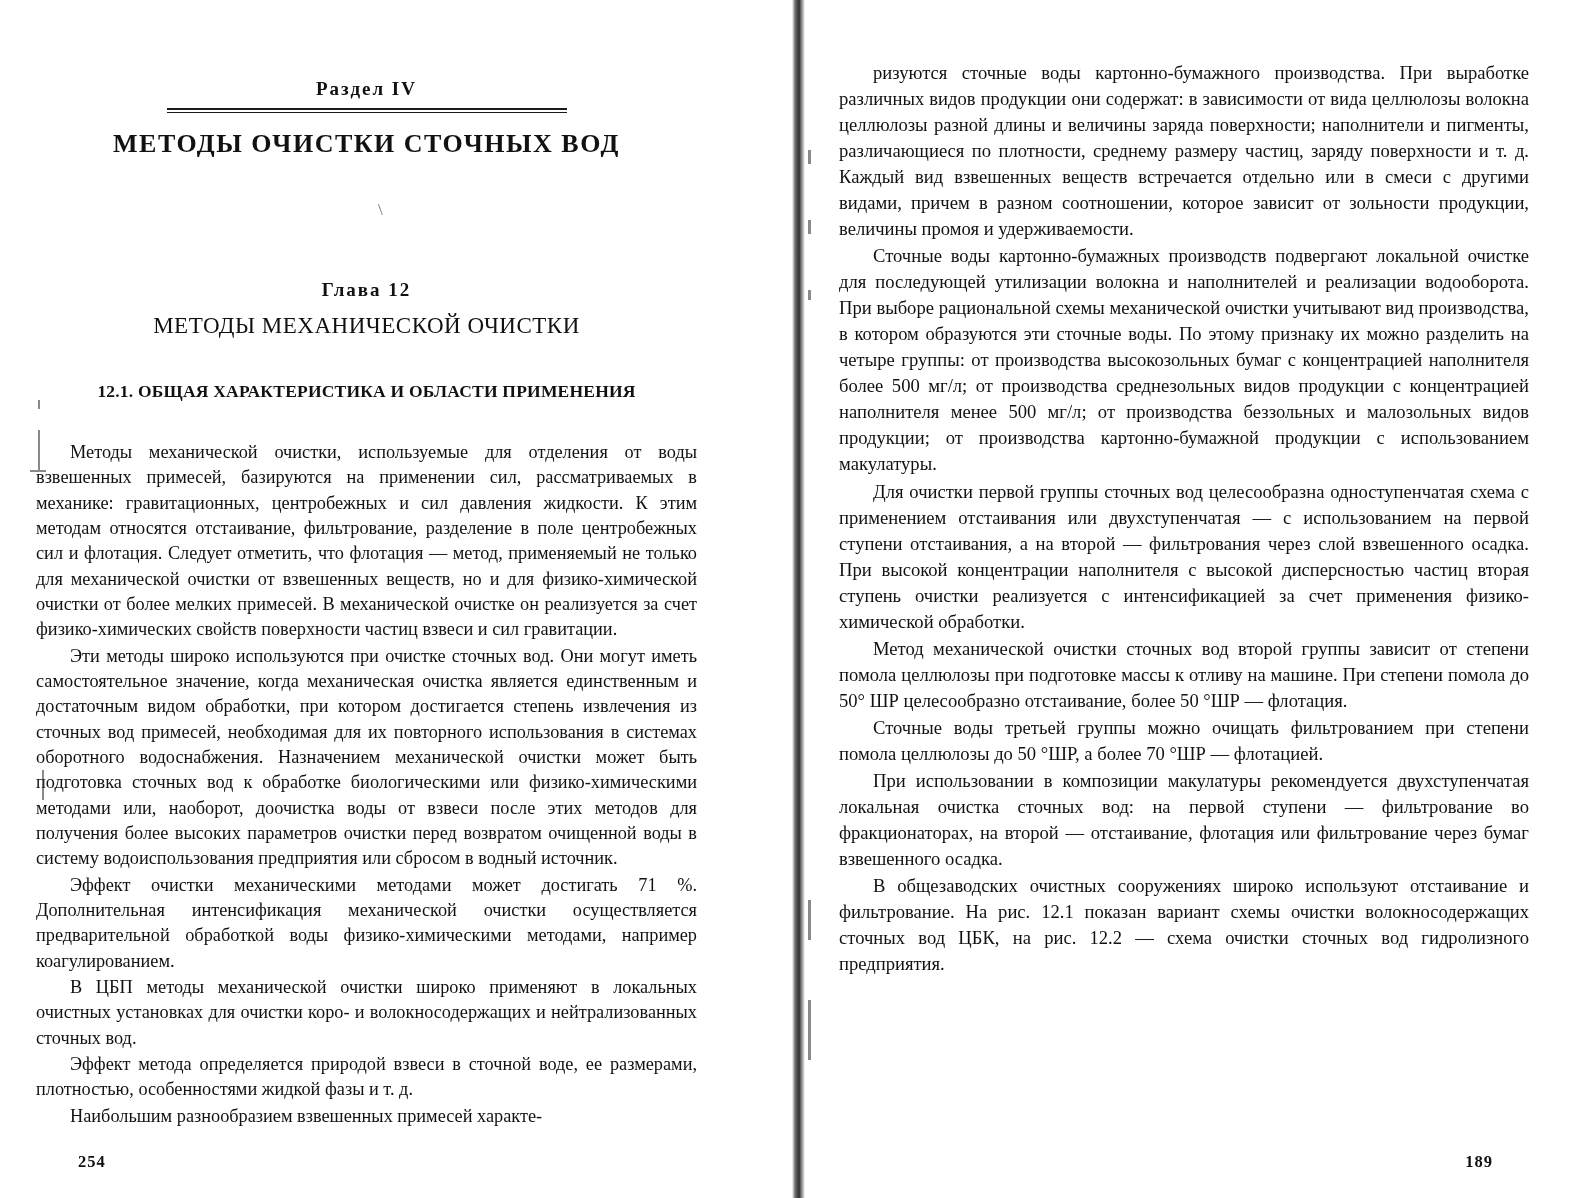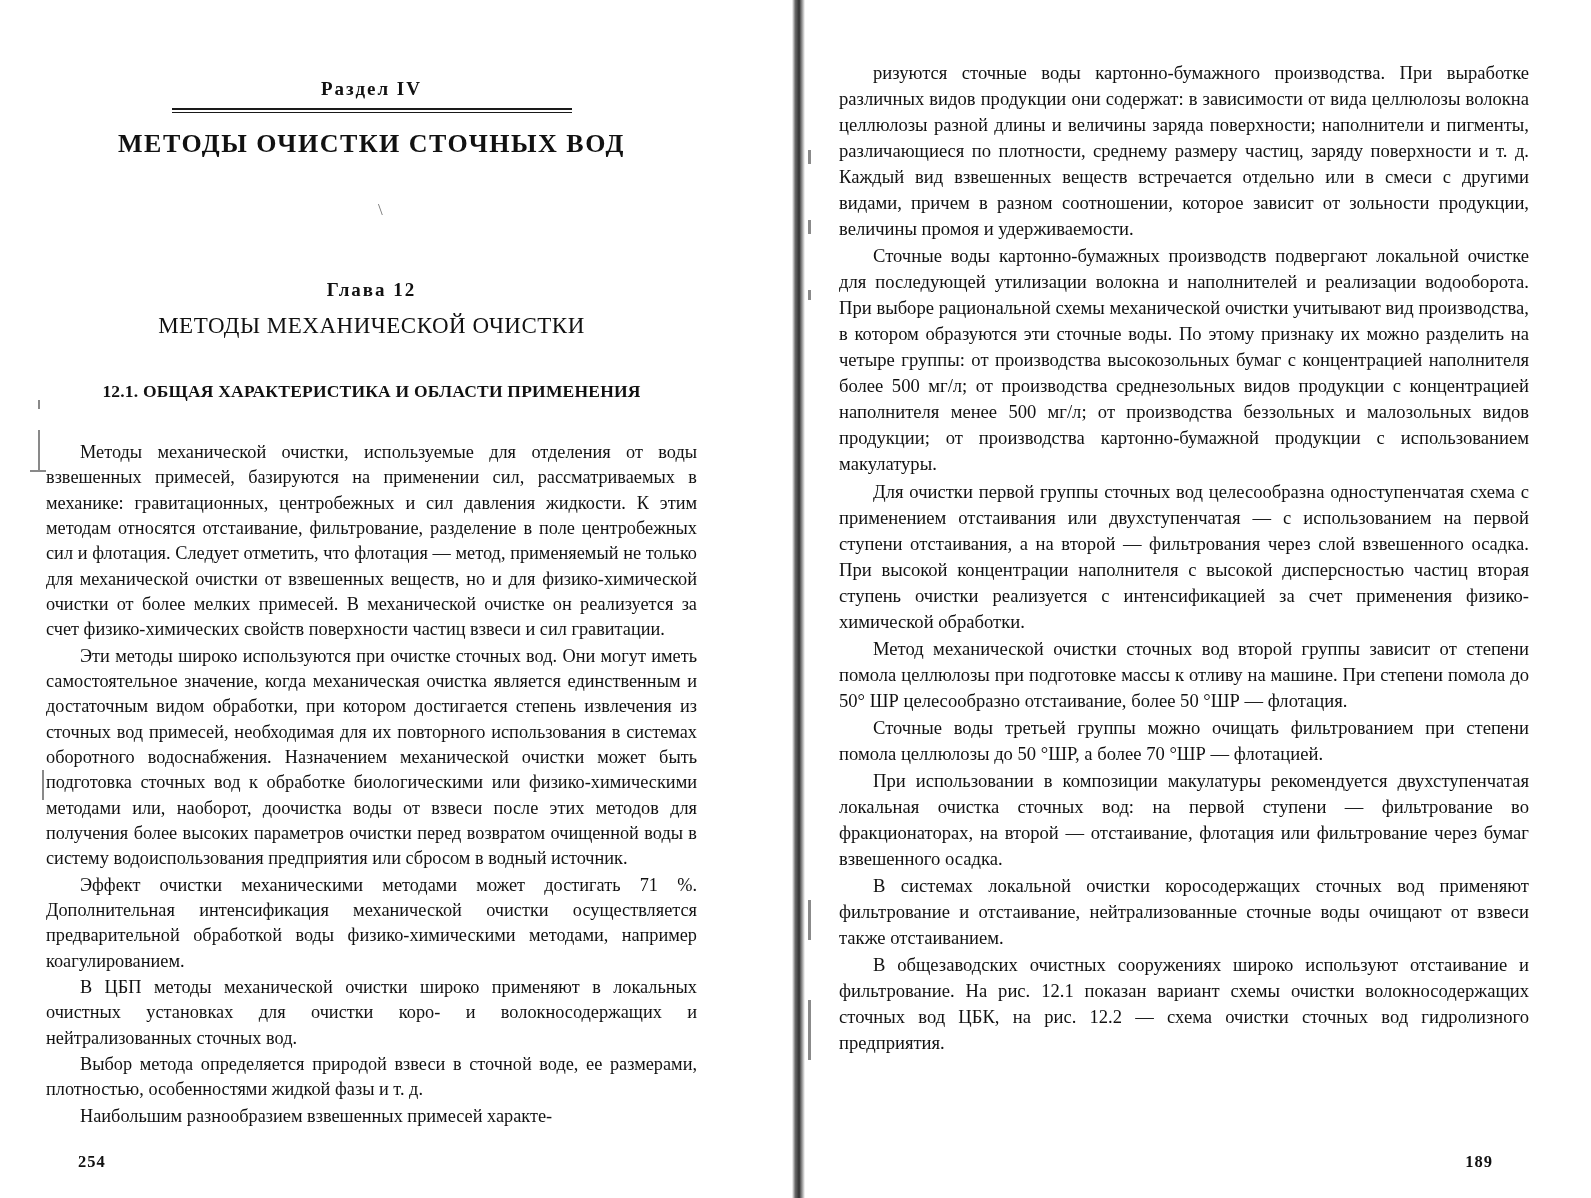--- a/index.html
+++ b/index.html
@@ -19,21 +19,21 @@
     position: absolute;
     inset: 0;
     display: flex;
   }
   .page {
     position: relative;
     box-sizing: border-box;
   }
   .page-left {
     width: 769px;
-    padding: 60px 72px 40px 46px;
+    padding: 60px 72px 40px 36px;
   }
   .page-right {
     width: 796px;
     padding: 60px 36px 40px 70px;
   }
   
   .gutter {
     position: absolute;
     top: 0;
     left: 786px;
@@ -169,34 +169,33 @@
     <div class="slash" style="left:378px; top:200px;">\</div>
 
     <div class="chapter-label">Глава 12</div>
     <div class="chapter-title">МЕТОДЫ МЕХАНИЧЕСКОЙ ОЧИСТКИ</div>
     <div class="subsection-title">12.1. ОБЩАЯ ХАРАКТЕРИСТИКА И ОБЛАСТИ ПРИМЕНЕНИЯ</div>
 
     <p class="body">Методы механической очистки, используемые для отделения от воды взвешенных примесей, базируются на применении сил, рассматриваемых в механике: гравитационных, центробежных и сил давления жидкости. К этим методам относятся отстаивание, фильтрование, разделение в поле центробежных сил и флотация. Следует отметить, что флотация — метод, применяемый не только для механической очистки от взвешенных веществ, но и для физико-химической очистки от более мелких примесей. В механической очистке он реализуется за счет физико-химических свойств поверхности частиц взвеси и сил гравитации.</p>
     <p class="body">Эти методы широко используются при очистке сточных вод. Они могут иметь самостоятельное значение, когда механическая очистка является единственным и достаточным видом обработки, при котором достигается степень извлечения из сточных вод примесей, необходимая для их повторного использования в системах оборотного водоснабжения. Назначением механической очистки может быть подготовка сточных вод к обработке биологическими или физико-химическими методами или, наоборот, доочистка воды от взвеси после этих методов для получения более высоких параметров очистки перед возвратом очищенной воды в систему водоиспользования предприятия или сбросом в водный источник.</p>
     <p class="body">Эффект очистки механическими методами может достигать 71 %. Дополнительная интенсификация механической очистки осуществляется предварительной обработкой воды физико-химическими методами, например коагулированием.</p>
     <p class="body">В ЦБП методы механической очистки широко применяют в локальных очистных установках для очистки коро- и волокносодержащих и нейтрализованных сточных вод.</p>
-    <p class="body">Выбор метода определяется природой взвеси в сточной воде, ее размерами, плотностью, особенностями жидкой фазы и т. д.</p>
+    <p class="body">Эффект метода определяется природой взвеси в сточной воде, ее размерами, плотностью, особенностями жидкой фазы и т. д.</p>
     <p class="body">Наибольшим разнообразием взвешенных примесей характе-</p>
 
     <div class="folio folio-left">254</div>
   </div>
 
   <div class="page page-right">
     <p class="body">ризуются сточные воды картонно-бумажного производства. При выработке различных видов продукции они содержат: в зависимости от вида целлюлозы волокна целлюлозы разной длины и величины заряда поверхности; наполнители и пигменты, различающиеся по плотности, среднему размеру частиц, заряду поверхности и т. д. Каждый вид взвешенных веществ встречается отдельно или в смеси с другими видами, причем в разном соотношении, которое зависит от зольности продукции, величины промоя и удерживаемости.</p>
     <p class="body">Сточные воды картонно-бумажных производств подвергают локальной очистке для последующей утилизации волокна и наполнителей и реализации водооборота. При выборе рациональной схемы механической очистки учитывают вид производства, в котором образуются эти сточные воды. По этому признаку их можно разделить на четыре группы: от производства высокозольных бумаг с концентрацией наполнителя более 500 мг/л; от производства среднезольных видов продукции с концентрацией наполнителя менее 500 мг/л; от производства беззольных и малозольных видов продукции; от производства картонно-бумажной продукции с использованием макулатуры.</p>
     <p class="body">Для очистки первой группы сточных вод целесообразна одноступенчатая схема с применением отстаивания или двухступенчатая — с использованием на первой ступени отстаивания, а на второй — фильтрования через слой взвешенного осадка. При высокой концентрации наполнителя с высокой дисперсностью частиц вторая ступень очистки реализуется с интенсификацией за счет применения физико-химической обработки.</p>
     <p class="body">Метод механической очистки сточных вод второй группы зависит от степени помола целлюлозы при подготовке массы к отливу на машине. При степени помола до 50° ШР целесообразно отстаивание, более 50 °ШР — флотация.</p>
     <p class="body">Сточные воды третьей группы можно очищать фильтрованием при степени помола целлюлозы до 50 °ШР, а более 70 °ШР — флотацией.</p>
     <p class="body">При использовании в композиции макулатуры рекомендуется двухступенчатая локальная очистка сточных вод: на первой ступени — фильтрование во фракционаторах, на второй — отстаивание, флотация или фильтрование через бумаг взвешенного осадка.</p>
-    <p class="body">В системах локальной очистки коросодержащих сточных вод применяют фильтрование и отстаивание, нейтрализованные сточные воды очищают от взвеси также отстаиванием.</p>
     <p class="body">В общезаводских очистных сооружениях широко используют отстаивание и фильтрование. На рис. 12.1 показан вариант схемы очистки волокносодержащих сточных вод ЦБК, на рис. 12.2 — схема очистки сточных вод гидролизного предприятия.</p>
 
     <div class="folio folio-right">189</div>
   </div>
 
   <div class="gutter">
     <div class="dark"></div>
     <div class="speck" style="top:150px;"></div>
     <div class="speck" style="top:220px;"></div>
     <div class="speck" style="top:290px; height:10px;"></div>

